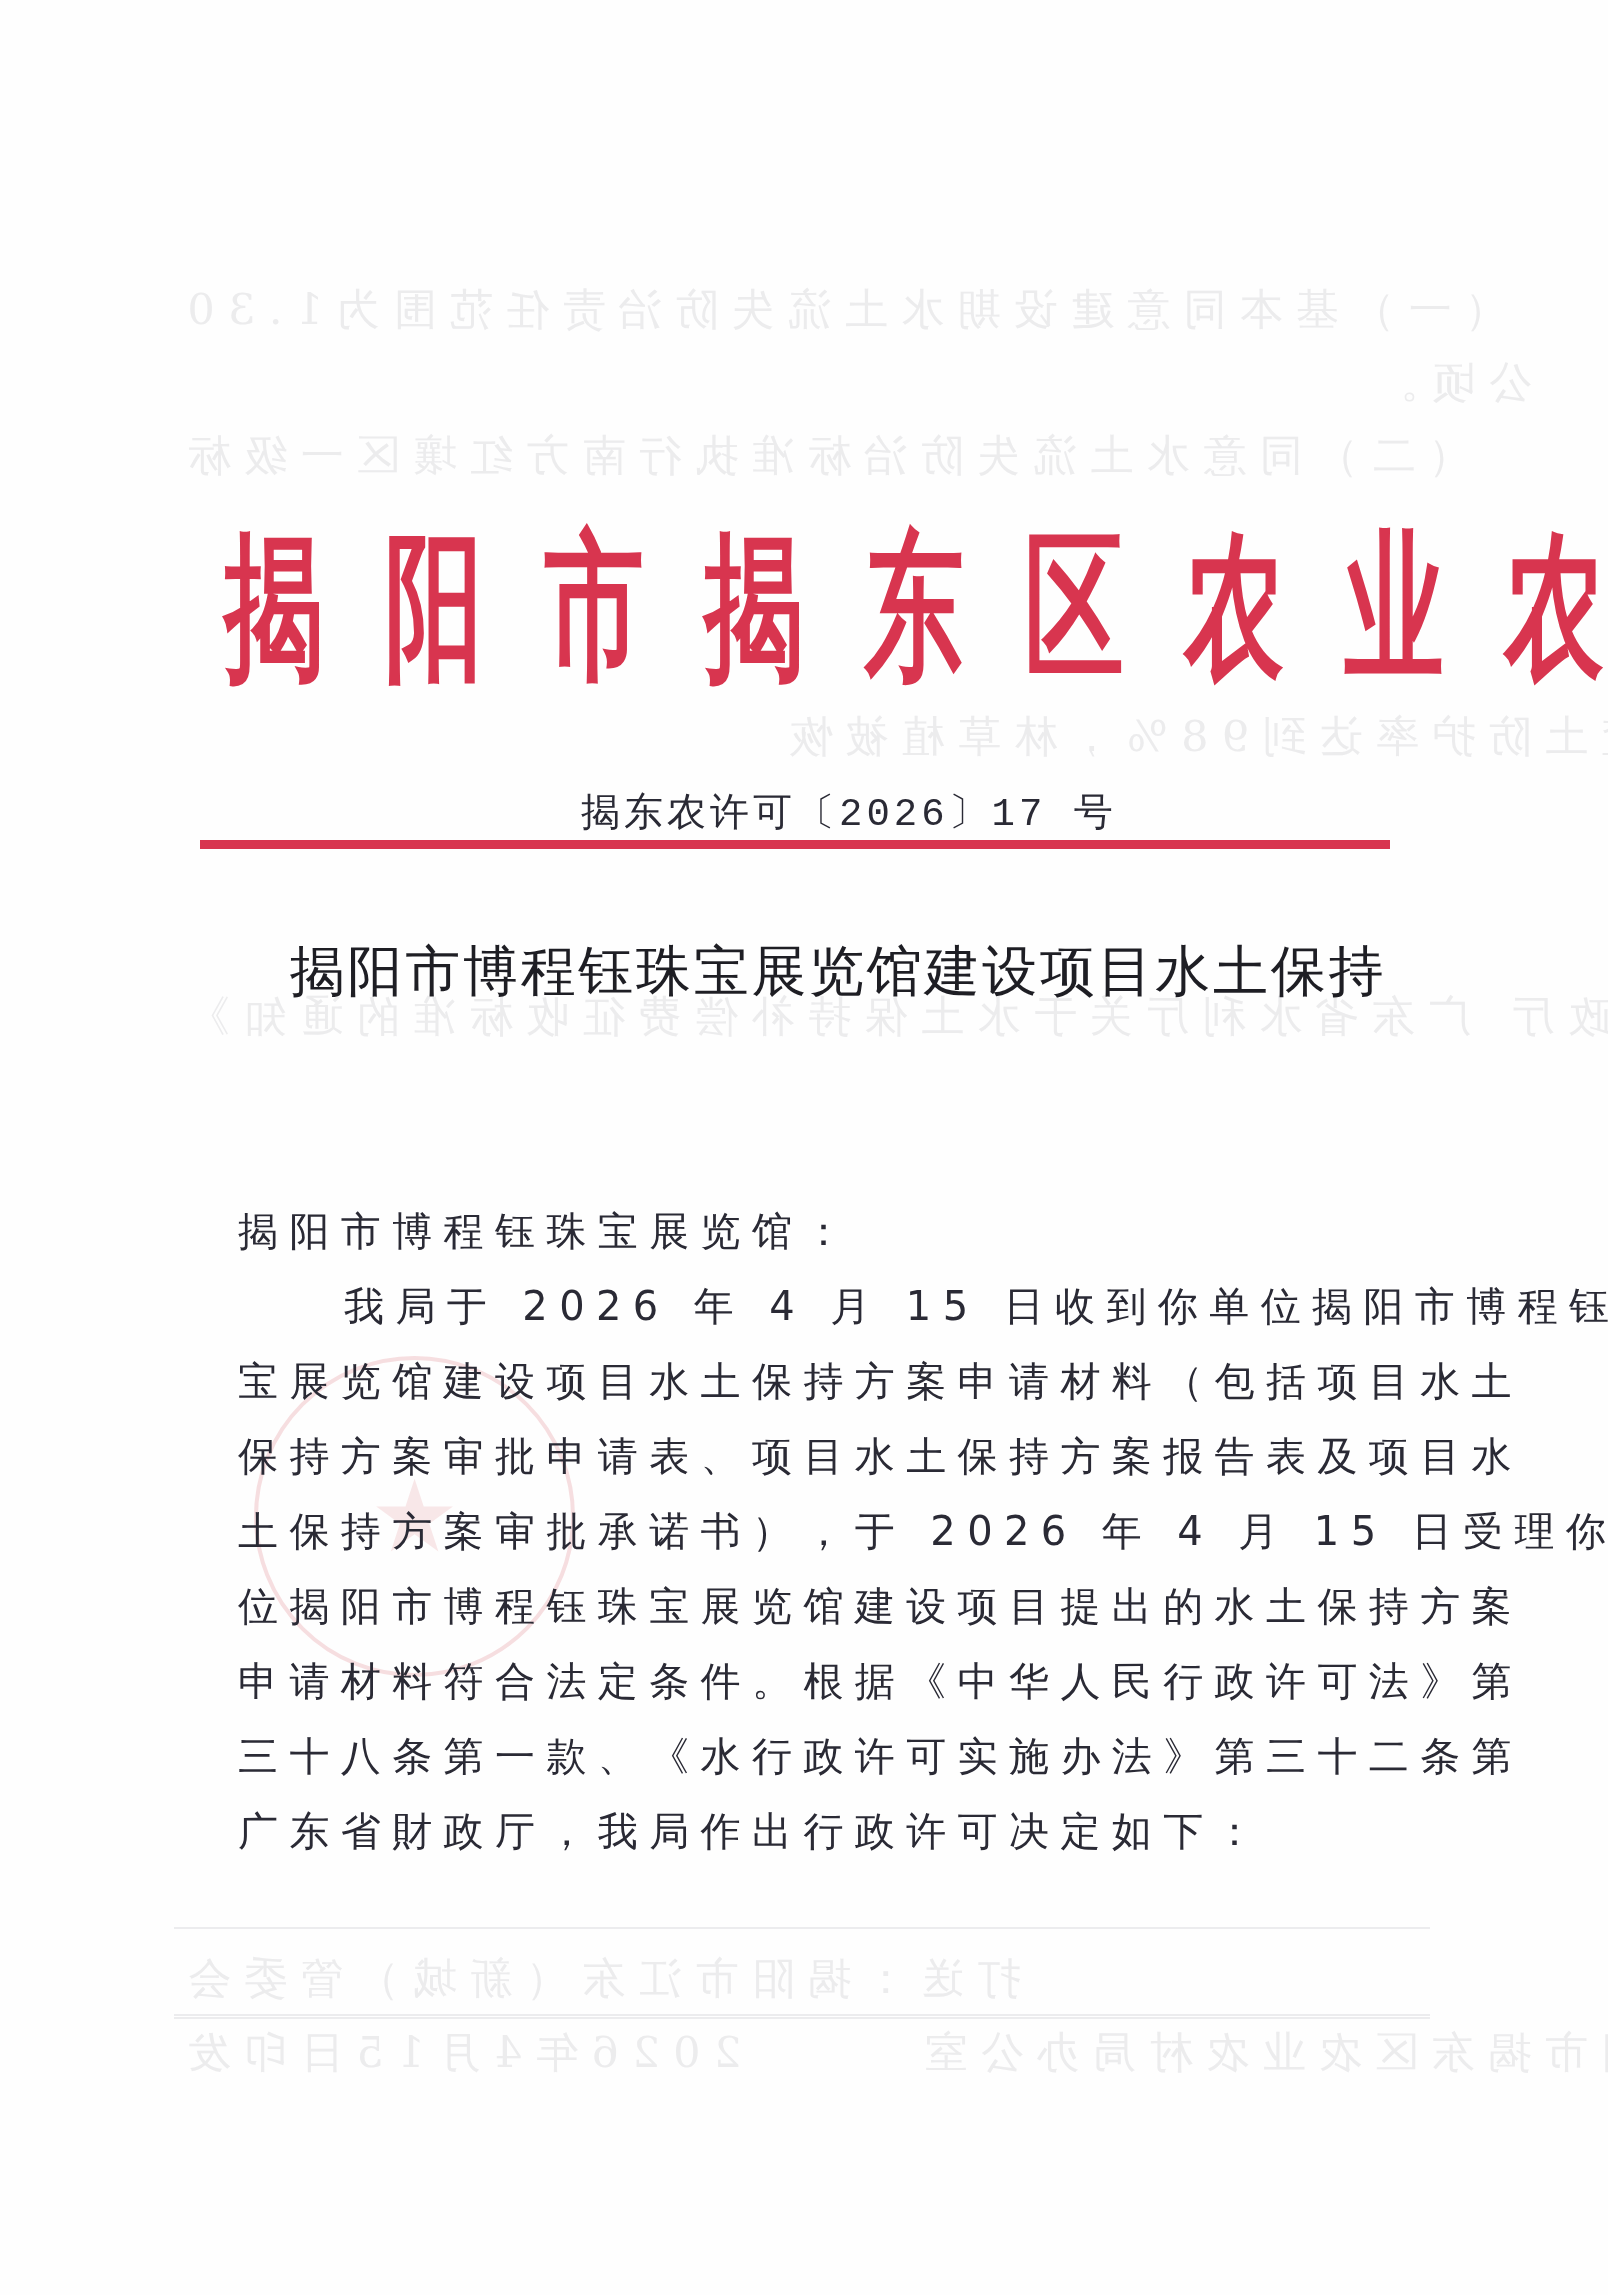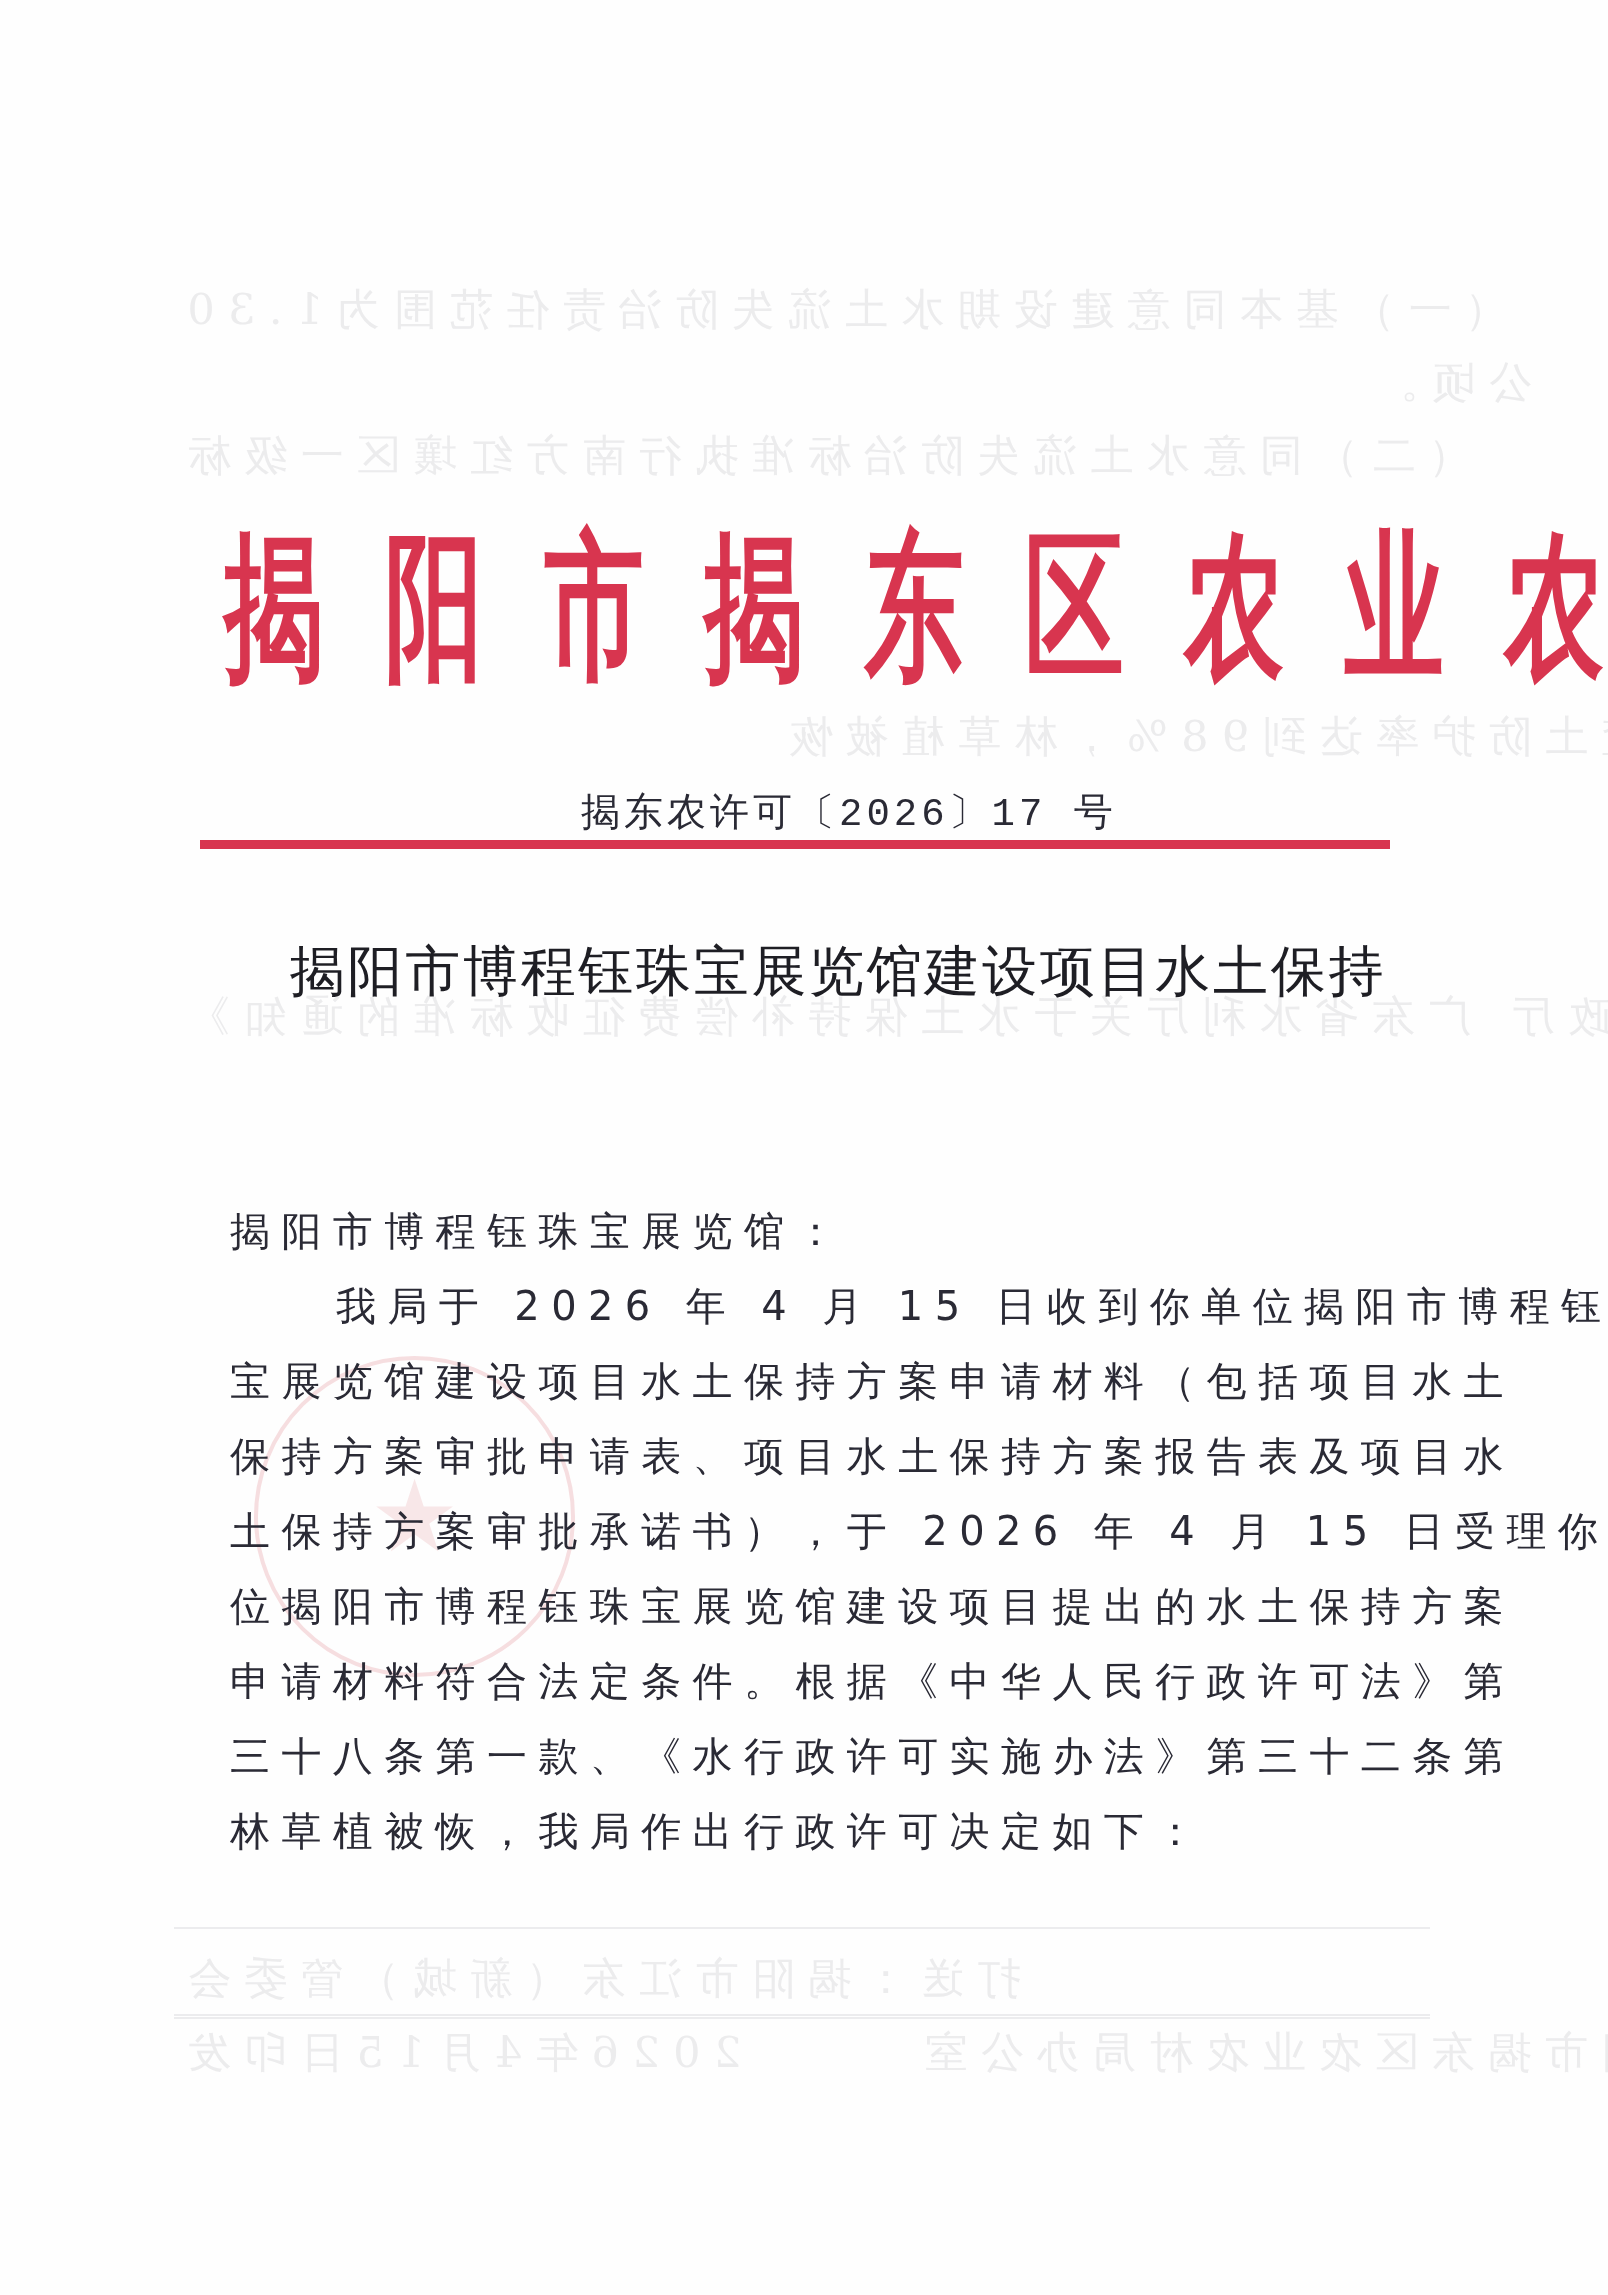--- a/index.html
+++ b/index.html
@@ -105,21 +105,21 @@
       font-weight: normal;
       font-size: 55px;
       color: #1e1e24;
       letter-spacing: 2.7px;
       white-space: nowrap;
     }
     .title.l1 { top: 935px; }
     .title.l2 { top: 1022px; }
     .body-text {
       position: absolute;
-      left: 230px;
+      left: 238px;
       top: 1194px;
       width: 1249px;
       font-family: "DejaVu Sans", "Liberation Sans", sans-serif;
       font-size: 40px;
       color: #2a2a35;
     }
     .line {
       height: 75px;
       line-height: 75px;
       white-space: nowrap;
@@ -167,17 +167,17 @@
 
   <div class="body-text">
     <div class="line">揭阳市博程钰珠宝展览馆：</div>
     <div class="line indent">我局于 2026 年 4 月 15 日收到你单位揭阳市博程钰珠</div>
     <div class="line">宝展览馆建设项目水土保持方案申请材料（包括项目水土</div>
     <div class="line">保持方案审批申请表、项目水土保持方案报告表及项目水</div>
     <div class="line">土保持方案审批承诺书），于 2026 年 4 月 15 日受理你单</div>
     <div class="line">位揭阳市博程钰珠宝展览馆建设项目提出的水土保持方案</div>
     <div class="line">申请材料符合法定条件。根据《中华人民行政许可法》第</div>
     <div class="line">三十八条第一款、《水行政许可实施办法》第三十二条第</div>
-    <div class="line">林草植被恢，我局作出行政许可决定如下：</div>
+    <div class="line">广东省財政厅，我局作出行政许可决定如下：</div>
   </div>
 
 </div>
 
 
 </body></html>

